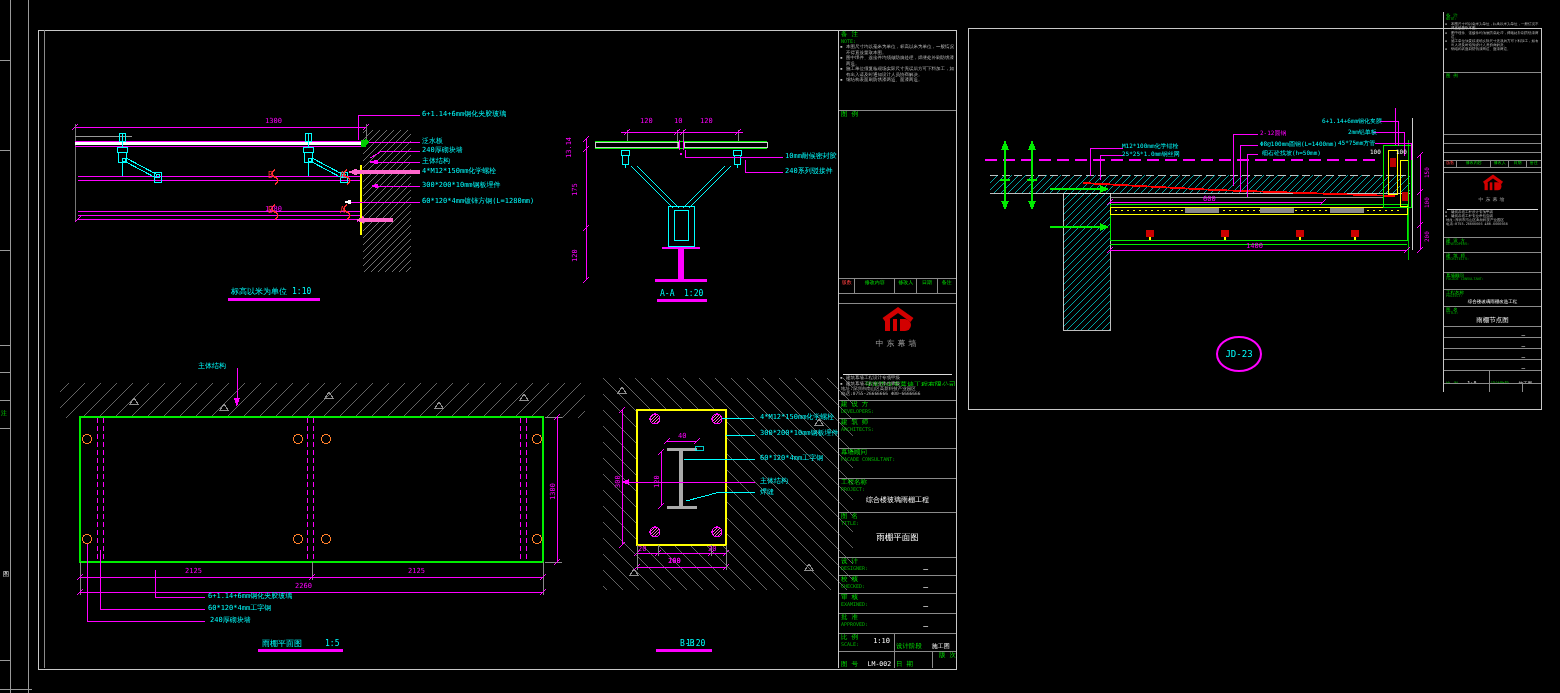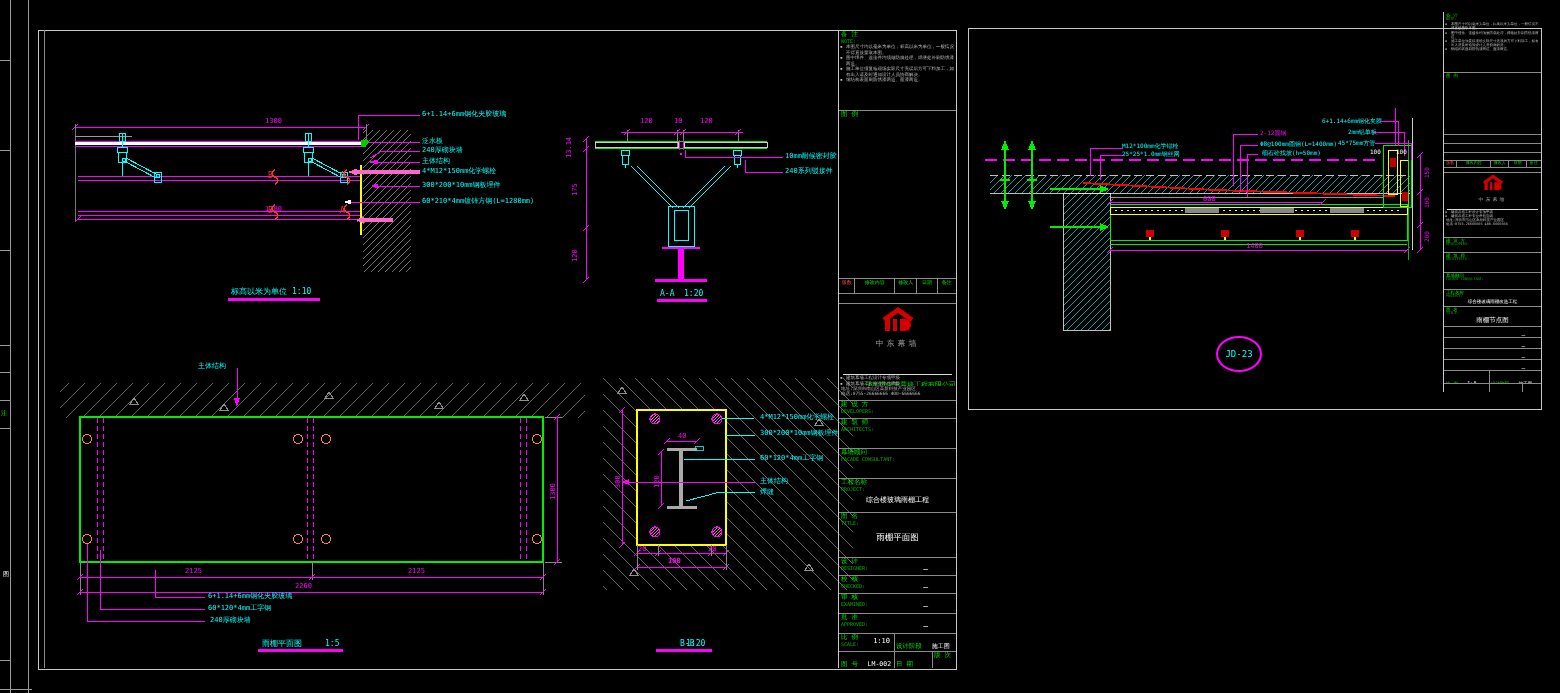--- a/index.html
+++ b/index.html
@@ -133,21 +133,21 @@
   <span class="lb r s8" style="left:268px;top:172px;">B</span>
   <span class="lb r s8" style="left:340px;top:172px;">A</span>
   <span class="lb r s8" style="left:268px;top:207px;">B</span>
   <span class="lb r s8" style="left:340px;top:207px;">A</span>
   <span class="lb c" style="left:422px;top:111px;">6+1.14+6mm钢化夹胶玻璃</span>
   <span class="lb c" style="left:422px;top:138px;font-family:Liberation Mono, monospace;">泛水板</span>
   <span class="lb c" style="left:422px;top:147px;">240厚砌块墙</span>
   <span class="lb c" style="left:422px;top:158px;">主体结构</span>
   <span class="lb c" style="left:422px;top:168px;">4*M12*150mm化学螺栓</span>
   <span class="lb c" style="left:422px;top:182px;">300*200*10mm钢板埋件</span>
-  <span class="lb c" style="left:422px;top:198px;">60*210*4mm镀锌方钢(L=1280mm)</span>
+  <span class="lb c" style="left:422px;top:198px;">60*120*4mm镀锌方钢(L=1280mm)</span>
   <span class="lb c s8" style="left:231px;top:288px;">标高以米为单位</span>
   <span class="lb c s8" style="left:292px;top:288px;">1:10</span>
   <div class="bar" style="left:228px;top:298px;width:92px;height:3px;"></div>
 
   <svg class="abs" style="left:565px;top:110px;" width="270" height="200" shape-rendering="crispEdges">
     <g stroke="#888">
       <line x1="62" y1="20" x2="62" y2="32"></line>
         <line x1="112" y1="20" x2="112" y2="38"></line>
       <line x1="118" y1="20" x2="118" y2="38"></line>
         <line x1="173" y1="20" x2="173" y2="32"></line>
@@ -458,21 +458,21 @@
       <div style="position:absolute;left:0;top:0;bottom:0;width:55px;border-right:1px solid #8a8a8a;">
         <span class="cn" style="display:inline;">图 号</span>
         <span style="color:#fff;font-size:6.5px;">LM-002</span>
         
       </div>
       <div style="position:absolute;left:55px;top:0;bottom:0;width:38px;border-right:1px solid #8a8a8a;">
         <span class="cn" style="display:inline;">日 期</span>
         
         
       </div>
-      <div style="position:absolute;left:93px;top:0;bottom:0;right:0;">
+      <div style="position:absolute;left:93px;top:0;bottom:0;right:0;text-align:right;">
         <span class="cn">版 次</span>
 
       </div>
     </div>
   </div>
 
   <div class="sheet" style="left:968px;top:28px;width:572px;height:380px;"></div>
 
   <svg class="abs" style="left:975px;top:100px;" width="465" height="270" shape-rendering="crispEdges">
     <defs>

